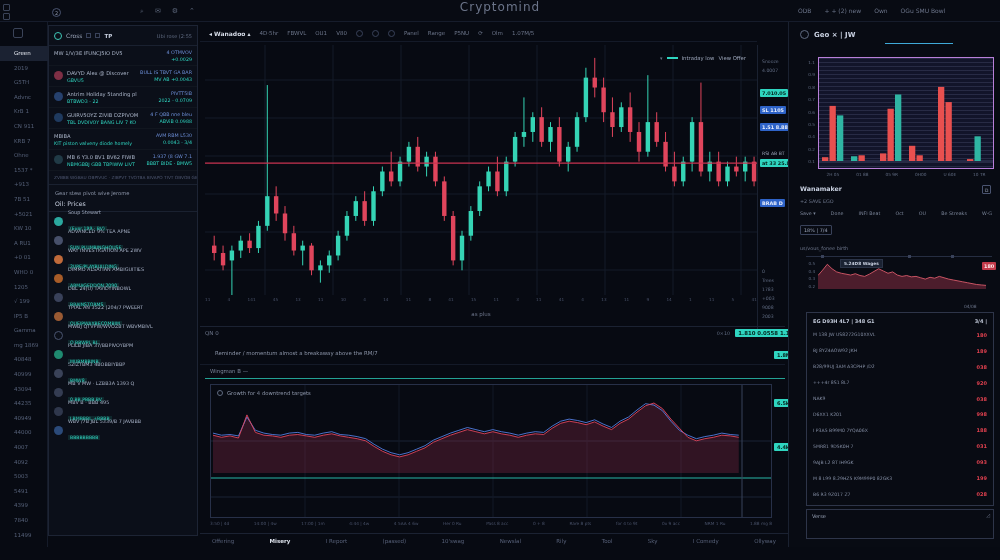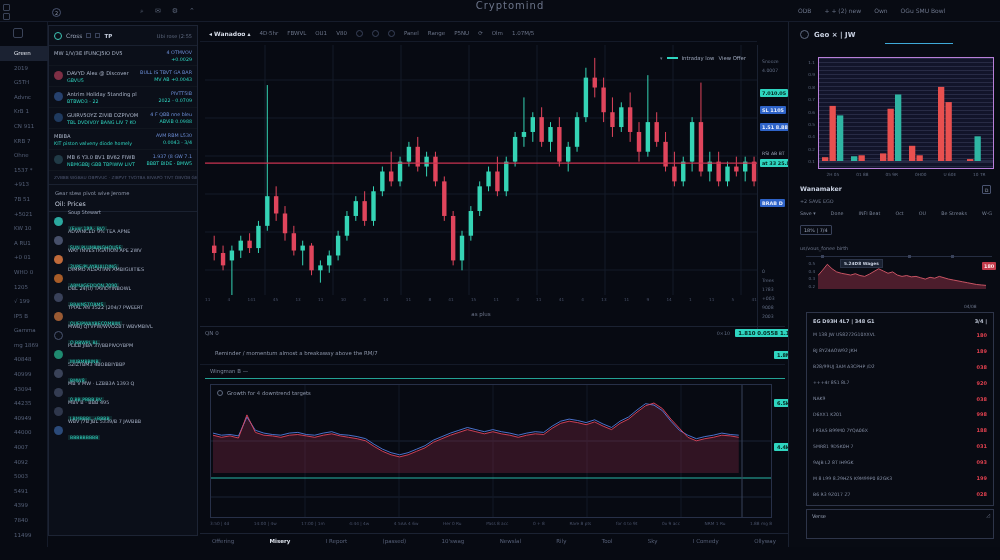--- a/index.html
+++ b/index.html
@@ -9,22 +9,22 @@
     background:#070a12; font-family:"DejaVu Sans", sans-serif;
     color:#aeb6c8; -webkit-font-smoothing:antialiased;
   }
 
   
   .topbar { position:absolute; left:0; top:0; width:1000px; height:22px;
     background:#080b13; border-bottom:1px solid #161c2b; }
   .tb-sq { position:absolute; width:7px; height:7px; border:1px solid #3a4358; border-radius:1px; }
   .tb-circ { position:absolute; left:52px; top:8px; width:9px; height:9px; border:1px solid #4a5470;
     border-radius:50%; font-size:5px; color:#8b94a8; text-align:center; line-height:9px; }
-  .tb-brand { position:absolute; left:450px; top:0px; width:120px; text-align:center;
-    font-size:10px; color:#6b7489; letter-spacing:1px; }
+  .tb-brand { position:absolute; left:440px; top:0px; width:120px; text-align:center;
+    font-size:12px; color:#6b7489; letter-spacing:1px; }
   .tb-icons { position:absolute; left:140px; top:7px; display:flex; gap:11px;
     font-size:7px; color:#5a6478; }
   .tb-menu { position:absolute; left:798px; top:7px; display:flex; gap:13px;
     font-size:6px; color:#6b7489; white-space:nowrap; }
 
   
   .leftnav { position:absolute; left:0; top:22px; width:48px; height:525px;
     background:#070a12; border-right:1px solid #151b29; }
   .ln-box { position:absolute; left:13px; top:6px; width:10px; height:10px;
     border:1px solid #3a4358; border-radius:2px; }

